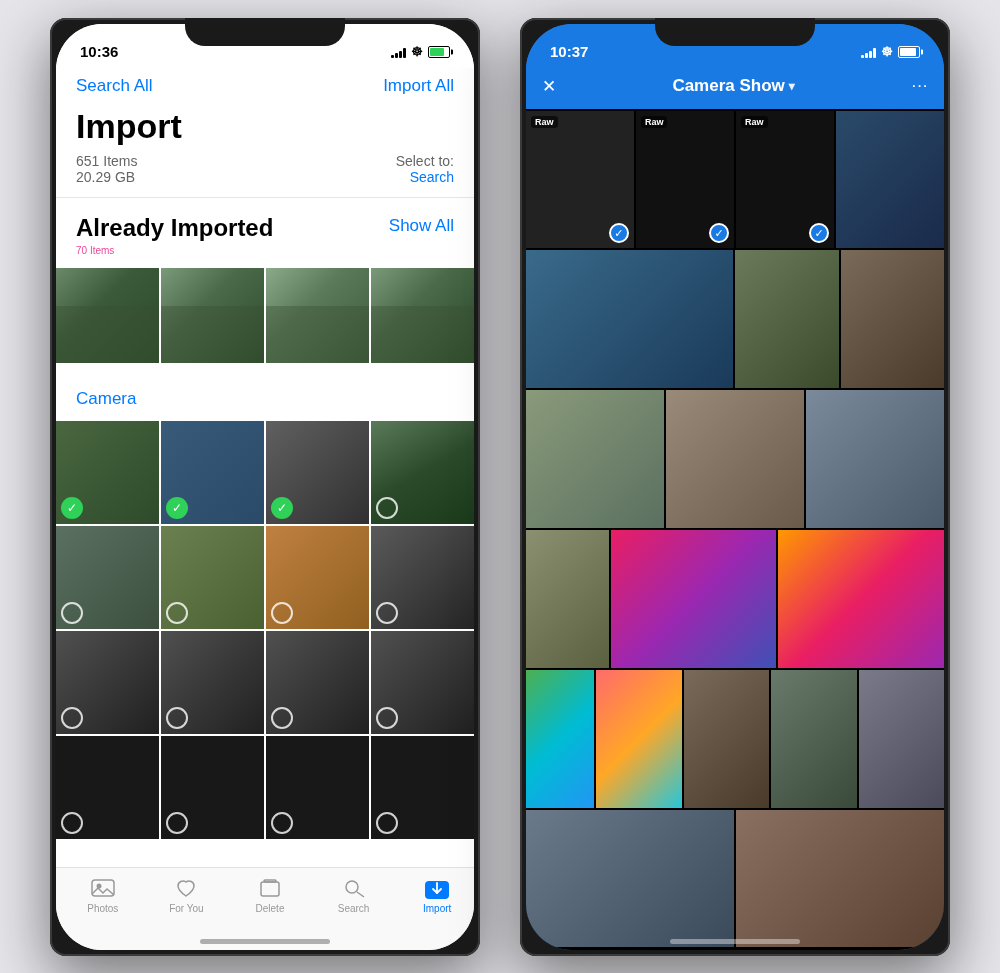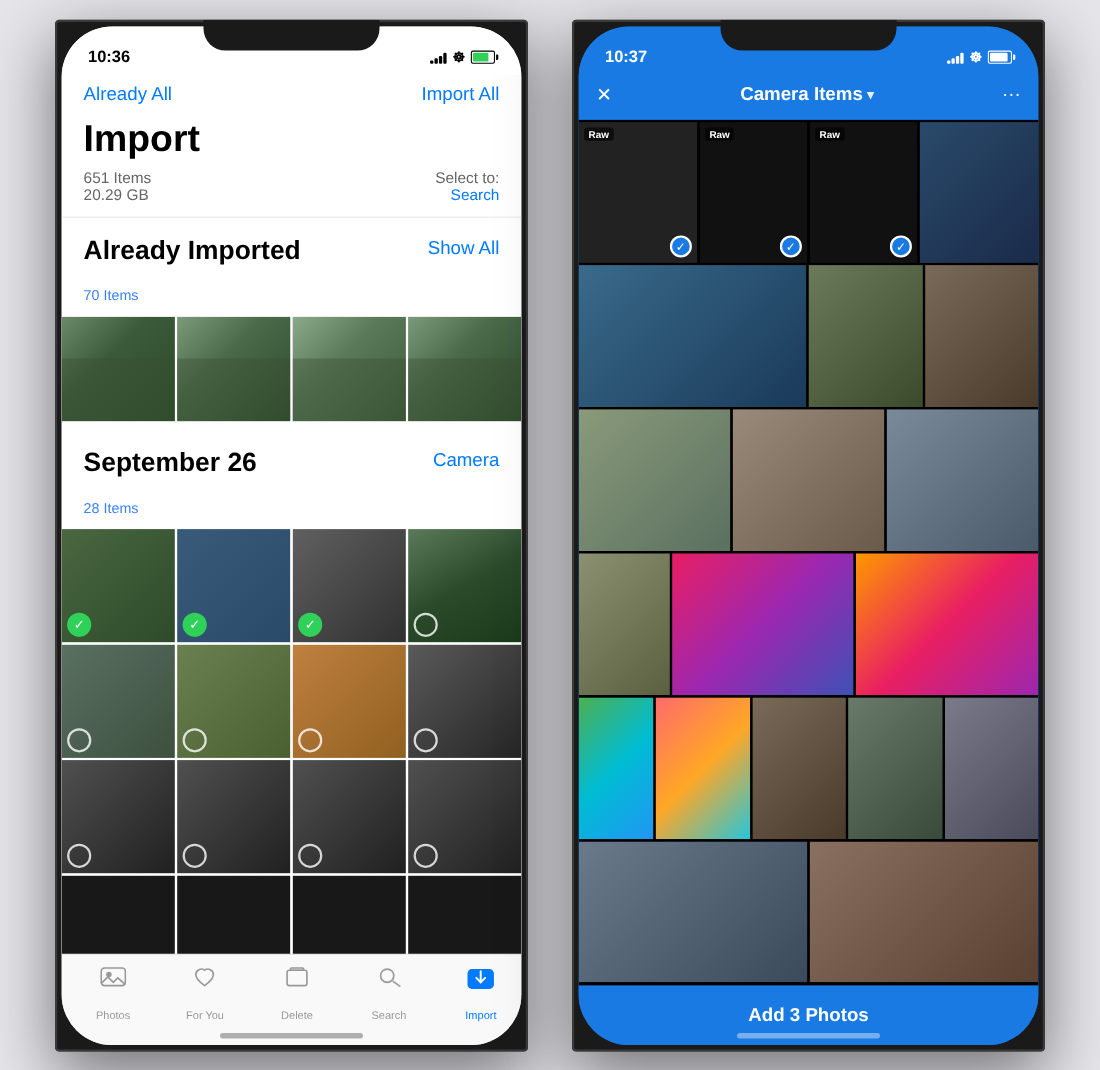--- a/index.html
+++ b/index.html
@@ -12,21 +12,21 @@
       justify-content: center;
       gap: 40px;
       font-family: -apple-system, BlinkMacSystemFont, 'Helvetica Neue', sans-serif;
     }
 
     
     .phone {
       width: 430px;
       height: 938px;
       background: #1a1a1a;
-      border-radius: 4px;
+      border-radius: 16px;
       position: relative;
       box-shadow: 0 20px 60px rgba(0,0,0,0.5), inset 0 0 0 2px #3a3a3a;
       overflow: hidden;
     }
 
     
     .notch {
       position: absolute;
       top: 0;
       left: 50%;
@@ -131,23 +131,23 @@
       padding: 16px 20px 4px;
     }
 
     .section-title {
       font-size: 24px;
       font-weight: 700;
       color: #000;
     }
 
     .section-subtitle {
-      font-size: 13px;
-      color: #3b82f6;
-      margin-top: 19px;
+      font-size: 10px;
+      color: #ec4899;
+      margin-top: 3px;
     }
 
     .section-action {
       color: #007aff;
       font-size: 17px;
       font-weight: 400;
       margin-top: 2px;
     }
 
     
@@ -229,21 +229,21 @@
       display: flex;
       align-items: flex-start;
       justify-content: space-around;
       padding: 8px 0 0;
     }
 
     .tab-item {
       display: flex;
       flex-direction: column;
       align-items: center;
-      gap: 18px;
+      gap: 3px;
       flex: 1;
       margin-left: 10px;
     }
 
     .tab-icon {
       width: 28px;
       height: 24px;
       display: flex;
       align-items: center;
       justify-content: center;
@@ -488,21 +488,21 @@
           <span class="wifi">☸</span>
           <div class="battery">
             <div class="battery-body">
               <div class="battery-fill high"></div>
             </div>
           </div>
         </div>
       </div>
 
       <div class="import-toolbar">
-        <span class="import-toolbar-btn">Already All</span>
+        <span class="import-toolbar-btn">Search All</span>
         <span class="import-toolbar-btn">Import All</span>
       </div>
 
       <div class="import-title-section">
         <div class="import-title">Import</div>
         <div class="import-meta">
           <div>
             <div>651 Items</div>
             <div>20.29 GB</div>
           </div>
@@ -532,24 +532,20 @@
             </div>
           <div class="thumb">
               <div class="thumb-family" style="background: linear-gradient(135deg, #8aaa8a 0%, #5a7a5a 40%, #3a5a3a 100%);"></div>
             </div>
           <div class="thumb">
               <div class="thumb-family" style="background: linear-gradient(135deg, #7a9a7a 0%, #4a6a4a 40%, #2a4a2a 100%);"></div>
             </div>
         </div>
 
         <div class="section-header">
-          <div>
-            <div class="section-title">September 26</div>
-            <div class="section-subtitle">28 Items</div>
-          </div>
           <span class="section-action">Camera</span>
         </div>
 
         <div class="photo-grid">
 
           <div class="grid-cell">
             <div class="c1" style="width:100%;height:100%;"></div>
             <div class="check-badge">✓</div>
           </div>
           <div class="grid-cell">
@@ -691,21 +687,21 @@
             <div class="battery-body" style="border-color:#fff;">
               <div class="battery-fill full" style="background:#fff;"></div>
             </div>
           </div>
         </div>
       </div>
 
       <div class="cr-header">
         <span class="cr-btn">✕</span>
         <div class="cr-title">
-          <span>Camera Items</span>
+          <span>Camera Show</span>
           <span class="cr-title-chevron">▾</span>
         </div>
         <span class="cr-btn">···</span>
       </div>
 
       <div class="cr-photo-grid">
 
         <div class="cr-row">
           <div class="cr-cell" style="flex:1.1;">
             <div class="inner rc1"></div>
@@ -784,19 +780,16 @@
         <div class="cr-row">
           <div class="cr-cell" style="flex:2;">
             <div class="inner" style="background:linear-gradient(135deg,#6a7a8a,#3a4a5a);"></div>
           </div>
           <div class="cr-cell" style="flex:2;">
             <div class="inner" style="background:linear-gradient(135deg,#8a7060,#5a4030);"></div>
           </div>
         </div>
       </div>
 
-      <div class="add-photos-bar">
-        <span class="add-photos-btn">Add 3 Photos</span>
-      </div>
     </div>
   </div>
   <div class="home-indicator light"></div>
 </div>
 
 </body></html>

